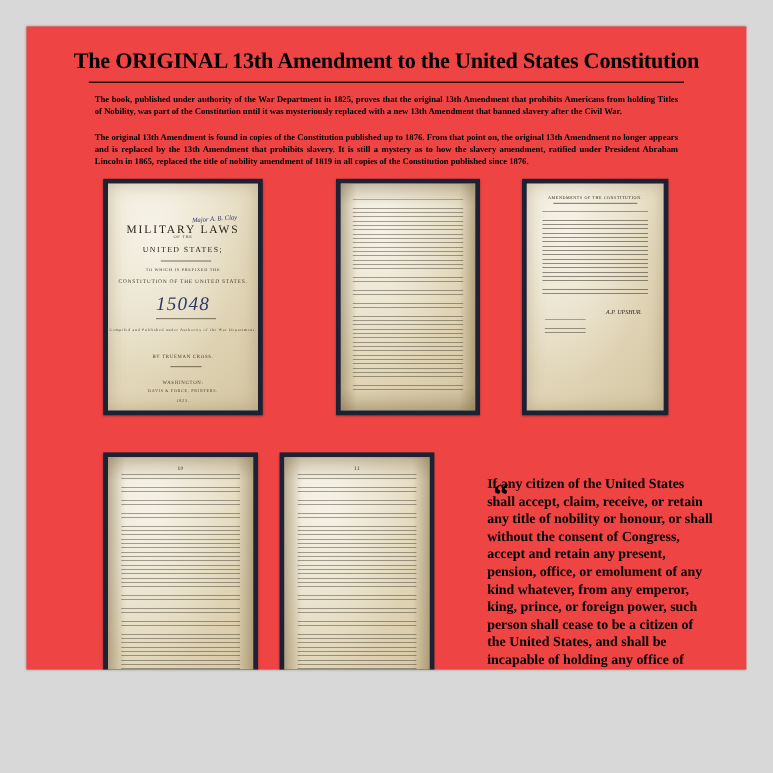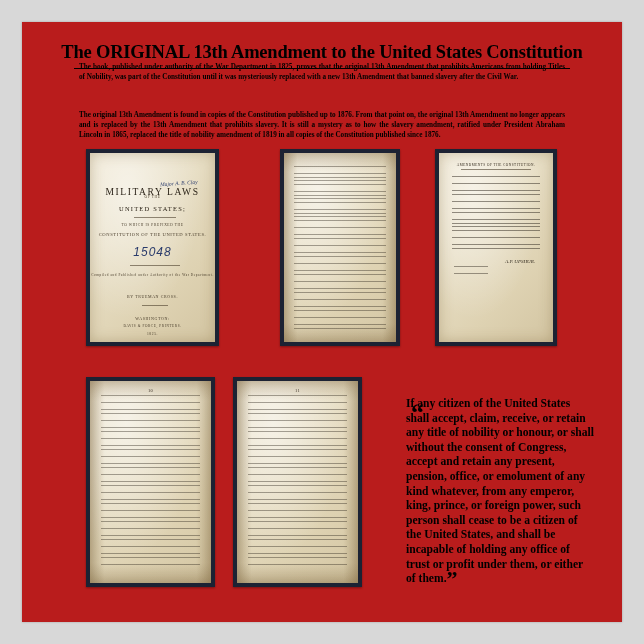--- a/index.html
+++ b/index.html
@@ -11,22 +11,22 @@
     height: 644px;
     background: #d8d8d8;
     font-family: "Liberation Serif", serif;
     overflow: hidden;
   }
   .poster {
     position: absolute;
     left: 22px;
     top: 22px;
     width: 600px;
-    height: 600px;
-    background: #b91c1c;
+    height: 536px;
+    background: #ef4444;
     box-shadow: 0 0 2px rgba(0,0,0,0.25);
     overflow: hidden;
   }
   .poster-inner {
     position: absolute;
     left: 0;
     top: 0;
     width: 600px;
     height: 600px;
     padding: 0;
@@ -56,21 +56,21 @@
     position: absolute;
     width: 486px;
     left: 57px;
     text-align: justify;
     font-family: "Liberation Serif", serif;
     font-weight: bold;
     font-size: 7.2px;
     line-height: 1.42;
     color: #000000;
   }
-  .para1 { top: 40px; }
+  .para1 { top: 56px; }
   .para2 { top: 88px; }
 
   
   .doc {
     position: absolute;
     background: #1c2233;
     box-shadow: 0 1px 2px rgba(0,0,0,0.35);
     overflow: hidden;
   }
   .page {
@@ -140,23 +140,23 @@
     font-style: italic;
     font-size: 5.5px;
     color: #2a3b6b;
     transform: rotate(-4deg);
     z-index: 4;
   }
   .tp-num {
     position: absolute;
     left: 0; right: 0;
     text-align: center;
-    font-family: Liberation Sans, sans-serif;
+    font-family: Liberation Serif, serif;
     font-style: italic;
-    font-size: 12px;
+    font-size: 16px;
     color: #2a3b6b;
     z-index: 4;
     letter-spacing: 1px;
   }
   .tp-rule {
     position: absolute;
     height: 1px;
     background: rgba(60,48,30,0.55);
     z-index: 3;
   }

